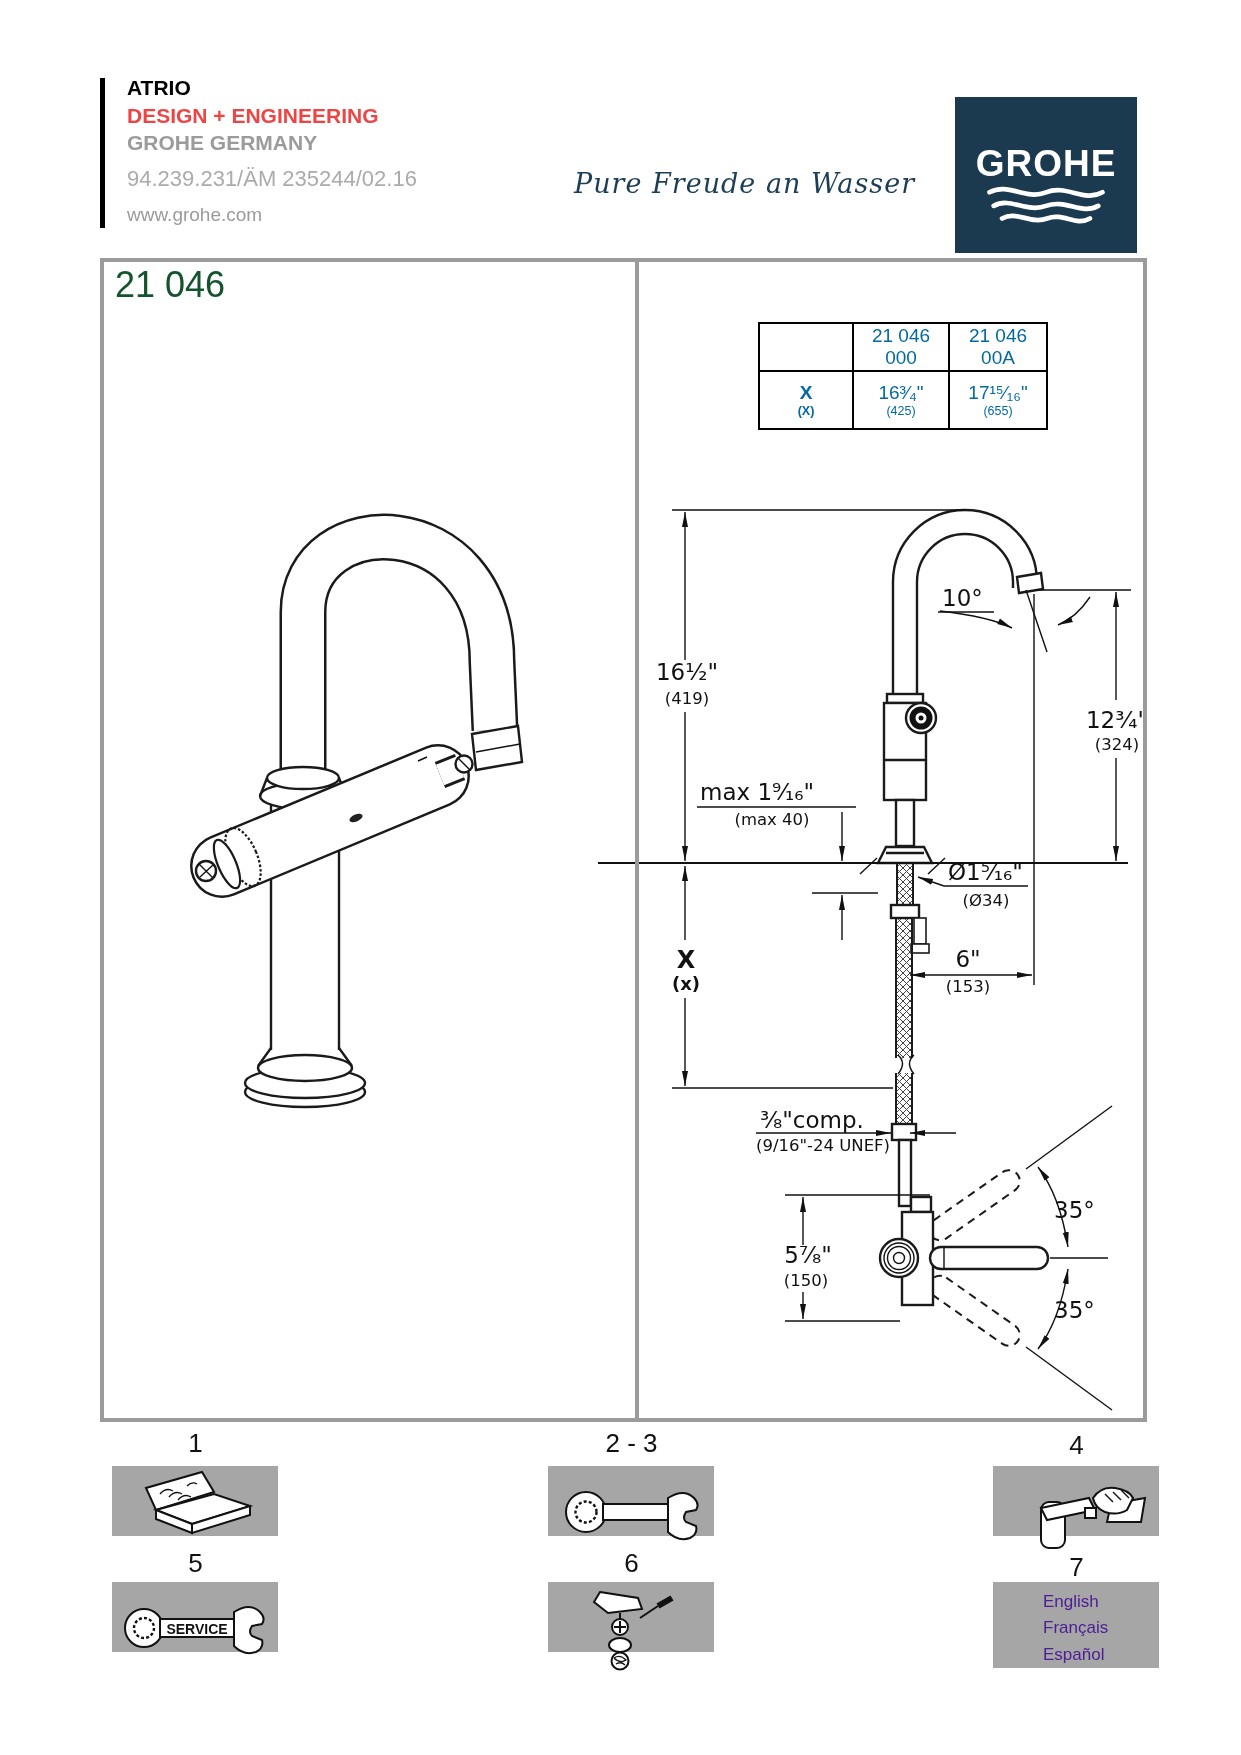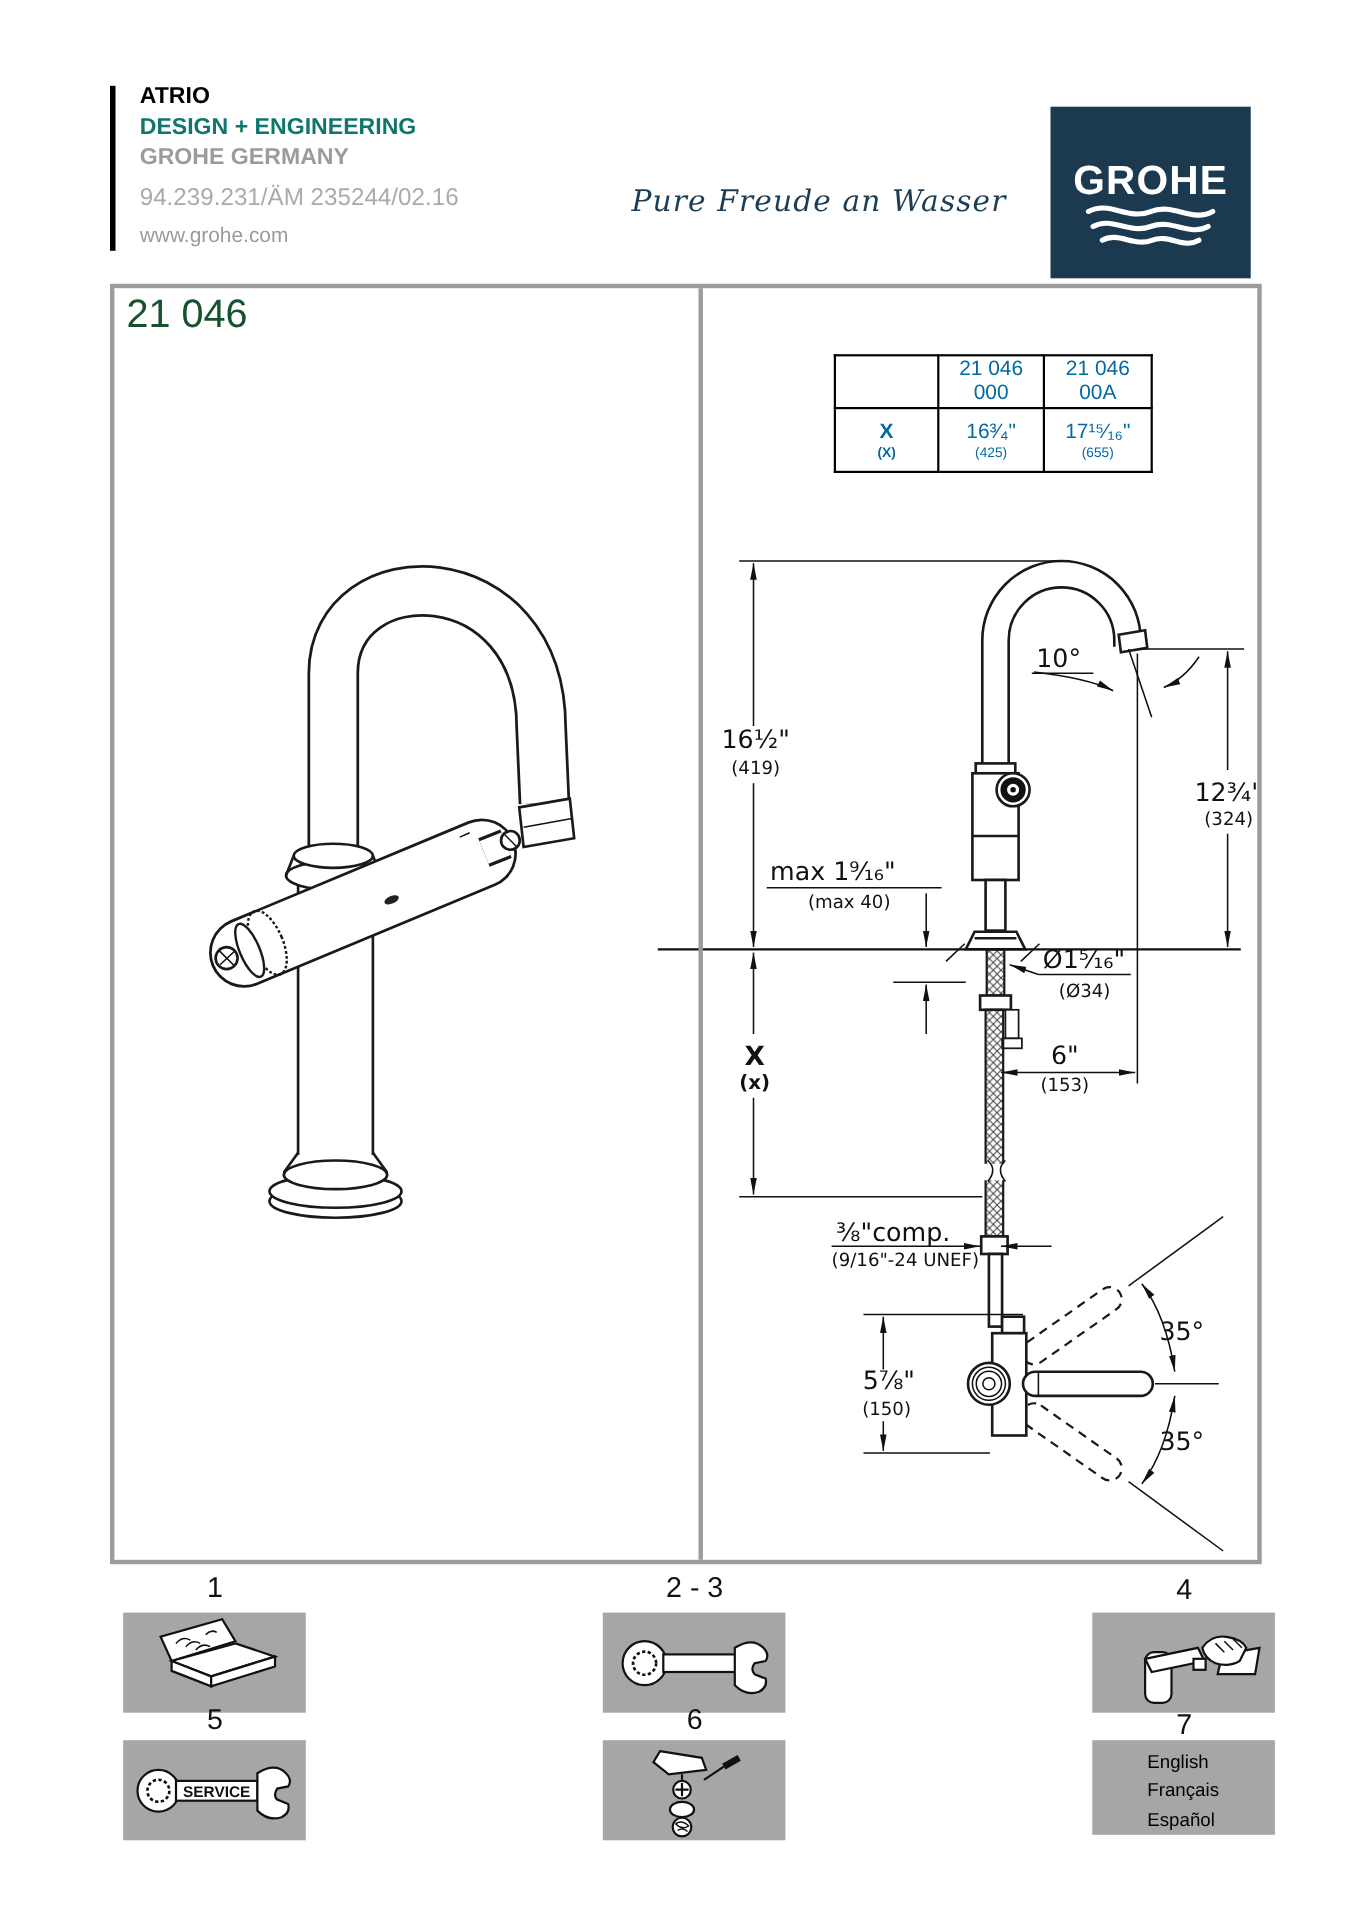--- a/index.html
+++ b/index.html
@@ -2,21 +2,21 @@
 <html><head>
 <meta charset="utf-8">
 <style>
   html,body{margin:0;padding:0;background:#fff;}
   .page{position:relative;width:1241px;height:1755px;background:#fff;overflow:hidden;
         font-family:"Liberation Sans",sans-serif;}
   .t{position:absolute;white-space:nowrap;}
   
   .hdr-rule{position:absolute;left:100px;top:78px;width:5px;height:150px;background:#000;}
   .atrio{left:127px;top:76px;font-size:21px;font-weight:bold;color:#000;text-align:center;}
-  .sub1{left:127px;top:104px;font-size:21px;font-weight:bold;color:#0f766e;}
+  .sub1{left:127px;top:104px;font-size:21px;font-weight:bold;color:#ef4444;}
   .sub2{left:127px;top:131px;font-size:21px;font-weight:bold;color:#9b9b9b;}
   .docnum{left:127px;top:166px;font-size:22px;color:#ababab;}
   .web{left:127px;top:204px;font-size:19px;color:#9b9b9b;}
   .slogan{left:574px;top:168px;font-size:27px;color:#1c3e55;
           font-family:"DejaVu Serif",serif;font-style:italic;letter-spacing:1px;}
   .logo{position:absolute;left:955px;top:97px;width:182px;height:156px;background:#1b3a50;
         display:flex;flex-direction:column;align-items:center;justify-content:center;}
   .logo .brand{color:#fff;font-weight:bold;font-size:37px;letter-spacing:1px;margin-top:24px;}
   
   .mainbox{position:absolute;left:100px;top:258px;width:1047px;height:1164px;
@@ -32,22 +32,22 @@
   
   .draw{position:absolute;left:100px;top:258px;}
   .dt{font:23px "DejaVu Sans",sans-serif;fill:#111;}
   .ds{font:16.5px "DejaVu Sans",sans-serif;fill:#111;}
   .db{font:bold 24px "DejaVu Sans",sans-serif;fill:#111;}
   .thin{stroke:#111;stroke-width:1.4;fill:none;}
   .med{stroke:#1a1a1a;stroke-width:2.4;fill:none;}
   .wfill{stroke:#1a1a1a;stroke-width:2.4;fill:#fff;}
   
   .stepnum{font-size:26px;color:#111;text-align:center;position:absolute;width:167px;}
-  .gbox{position:absolute;width:166px;height:91px;background:#a6a6a6;}
-  .langbox{position:absolute;width:166px;height:86px;background:#a6a6a6;color:#000000;
+  .gbox{position:absolute;width:166px;height:70px;background:#a6a6a6;}
+  .langbox{position:absolute;width:166px;height:86px;background:#a6a6a6;color:#4c1d95;
            font-size:17px;line-height:1.55;padding-top:7px;padding-left:50px;box-sizing:border-box;}
 </style>
 </head>
 <body>
 
 <div class="page">
 
   <div class="hdr-rule"></div>
   <div class="t atrio">ATRIO</div>
   <div class="t sub1">DESIGN + ENGINEERING</div>

